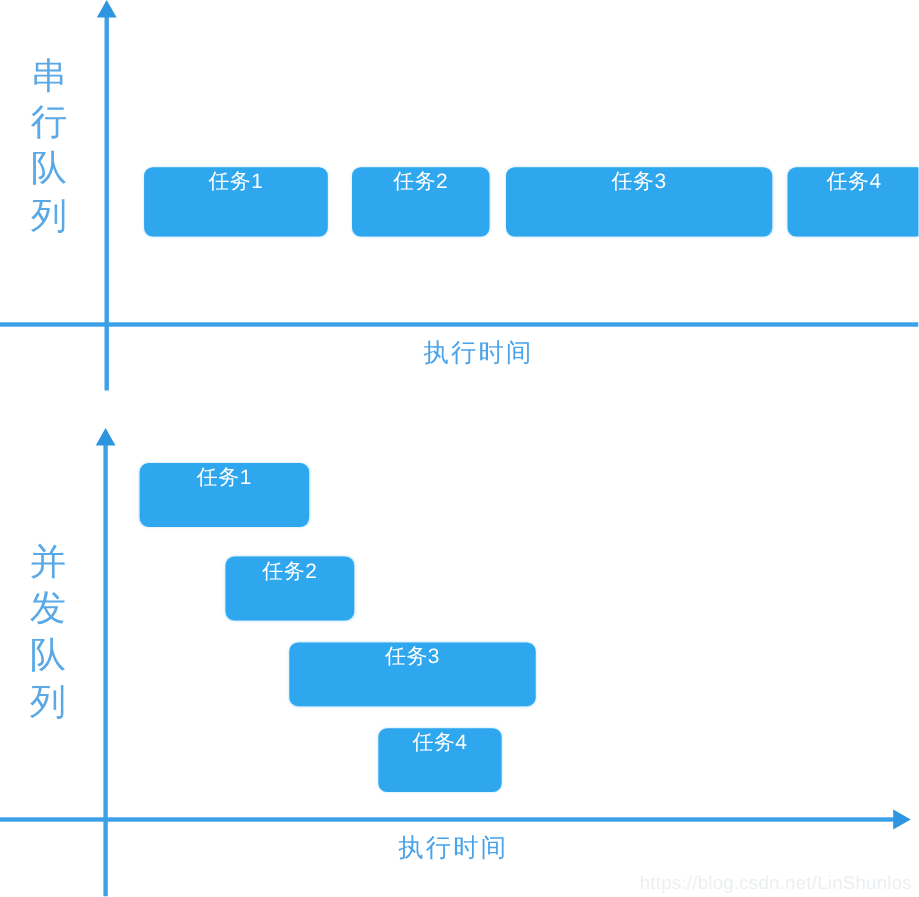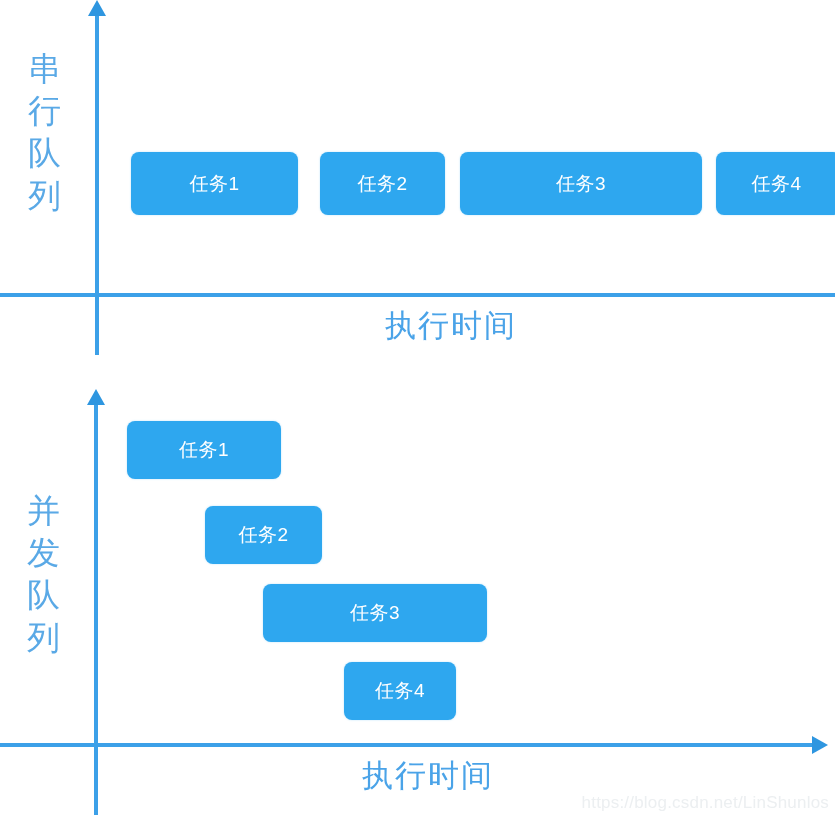--- a/index.html
+++ b/index.html
@@ -63,36 +63,35 @@
     color: #5aa9e6;
     font-size: 33px;
     line-height: 1.28;
     letter-spacing: 1px;
     font-weight: 400;
     white-space: pre-line;
   }
   .x-title {
     position: absolute;
     color: #4aa3e8;
-    font-size: 31px;
+    font-size: 23px;
     letter-spacing: 2px;
     font-weight: 400;
     white-space: nowrap;
   }
 
   
   .task-bar {
     position: absolute;
     background: #2ea7ef;
     border-radius: 8px;
     color: #ffffff;
     font-size: 19px;
     letter-spacing: 0.5px;
     display: flex;
-    align-items: center;
     justify-content: center;
     box-sizing: border-box;
     box-shadow: 0 0 2px rgba(46,167,239,0.35);
   }
 
   
   #watermark {
     position: absolute;
     right: 6px;
     bottom: 2px;

